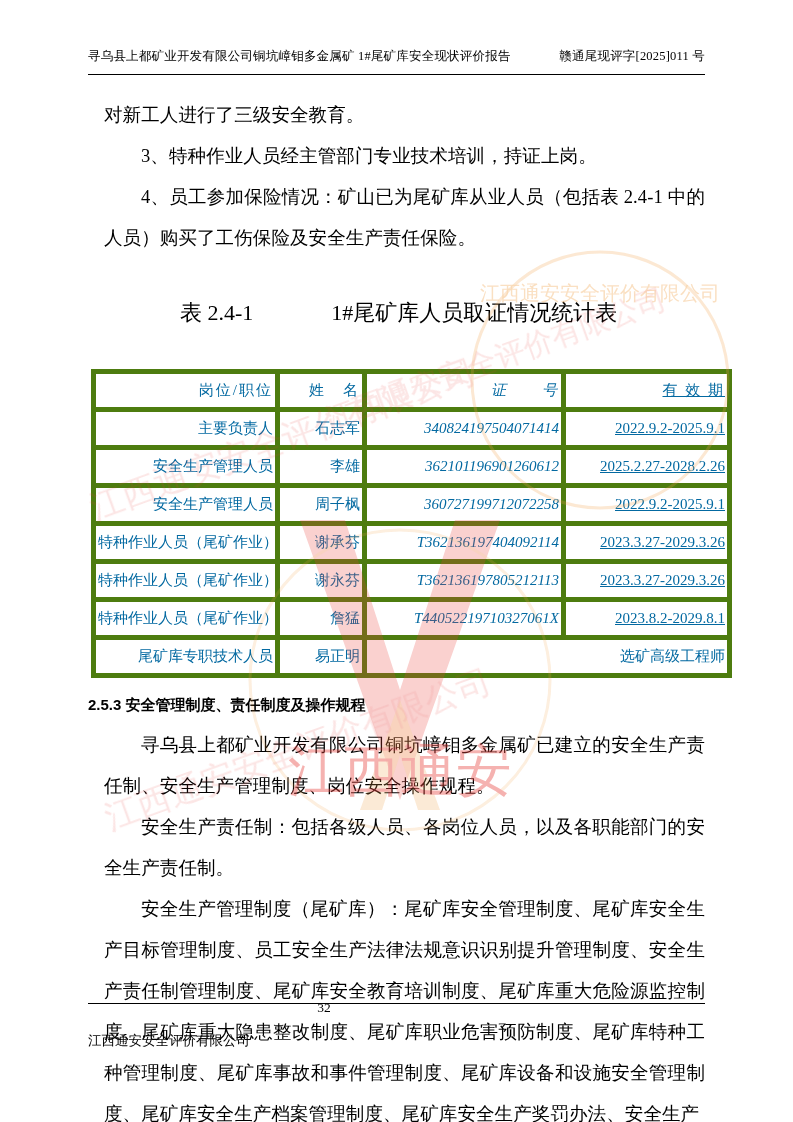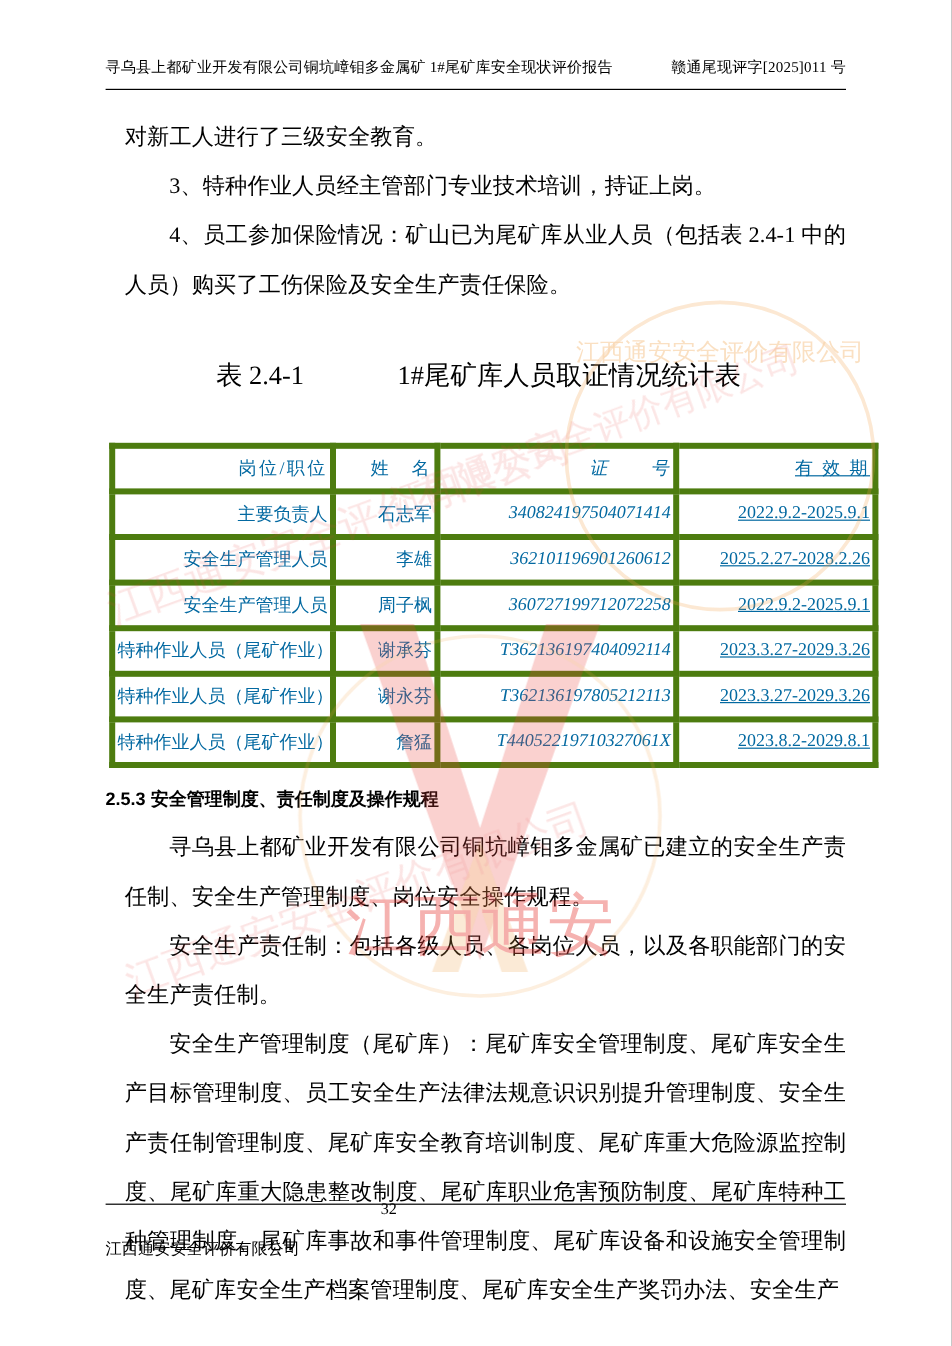--- a/index.html
+++ b/index.html
@@ -230,20 +230,25 @@
             <td class="c1">谢永芬</td>
             <td class="c2 num">T362136197805212113</td>
             <td class="c3 num">2023.3.27-2029.3.26</td>
           </tr>
           <tr>
             <td class="c0">特种作业人员（尾矿作业）</td>
             <td class="c1">詹猛</td>
             <td class="c2 num">T44052219710327061X</td>
             <td class="c3 num">2023.8.2-2029.8.1</td>
           </tr>
+          <tr>
+            <td class="c0">尾矿库专职技术人员</td>
+            <td class="c1">易正明</td>
+            <td colspan="2">选矿高级工程师</td>
+          </tr>
         </tbody>
       </table>
 
       <h3 class="sec-head">2.5.3 安全管理制度、责任制度及操作规程</h3>
 
       <p class="para indent">寻乌县上都矿业开发有限公司铜坑嶂钼多金属矿已建立的安全生产责任制、安全生产管理制度、岗位安全操作规程。</p>
       <p class="para indent">安全生产责任制：包括各级人员、各岗位人员，以及各职能部门的安全生产责任制。</p>
       <p class="para indent">安全生产管理制度（尾矿库）：尾矿库安全管理制度、尾矿库安全生产目标管理制度、员工安全生产法律法规意识识别提升管理制度、安全生产责任制管理制度、尾矿库安全教育培训制度、尾矿库重大危险源监控制度、尾矿库重大隐患整改制度、尾矿库职业危害预防制度、尾矿库特种工种管理制度、尾矿库事故和事件管理制度、尾矿库设备和设施安全管理制度、尾矿库安全生产档案管理制度、尾矿库安全生产奖罚办法、安全生产</p>
 
     </div>

